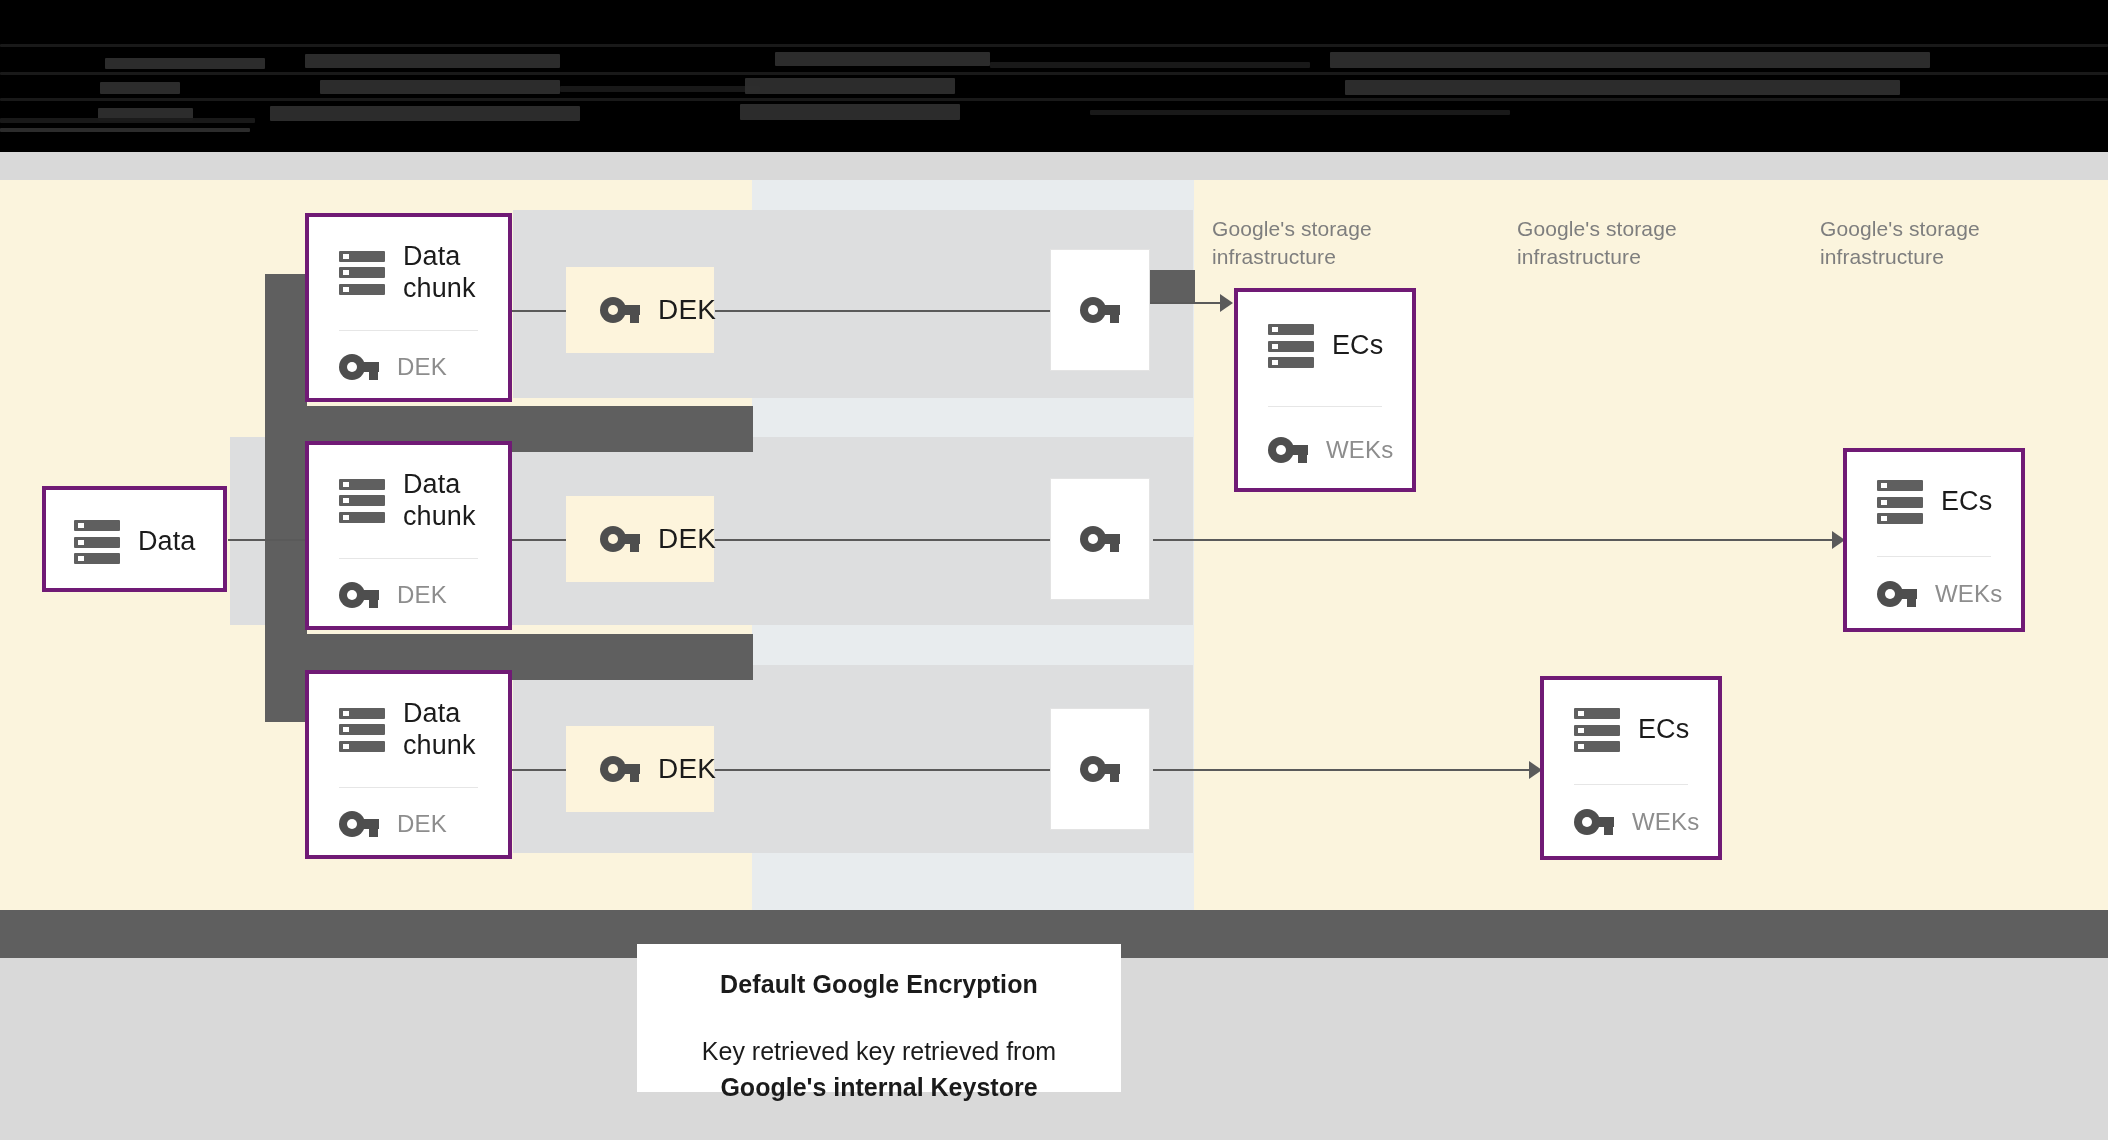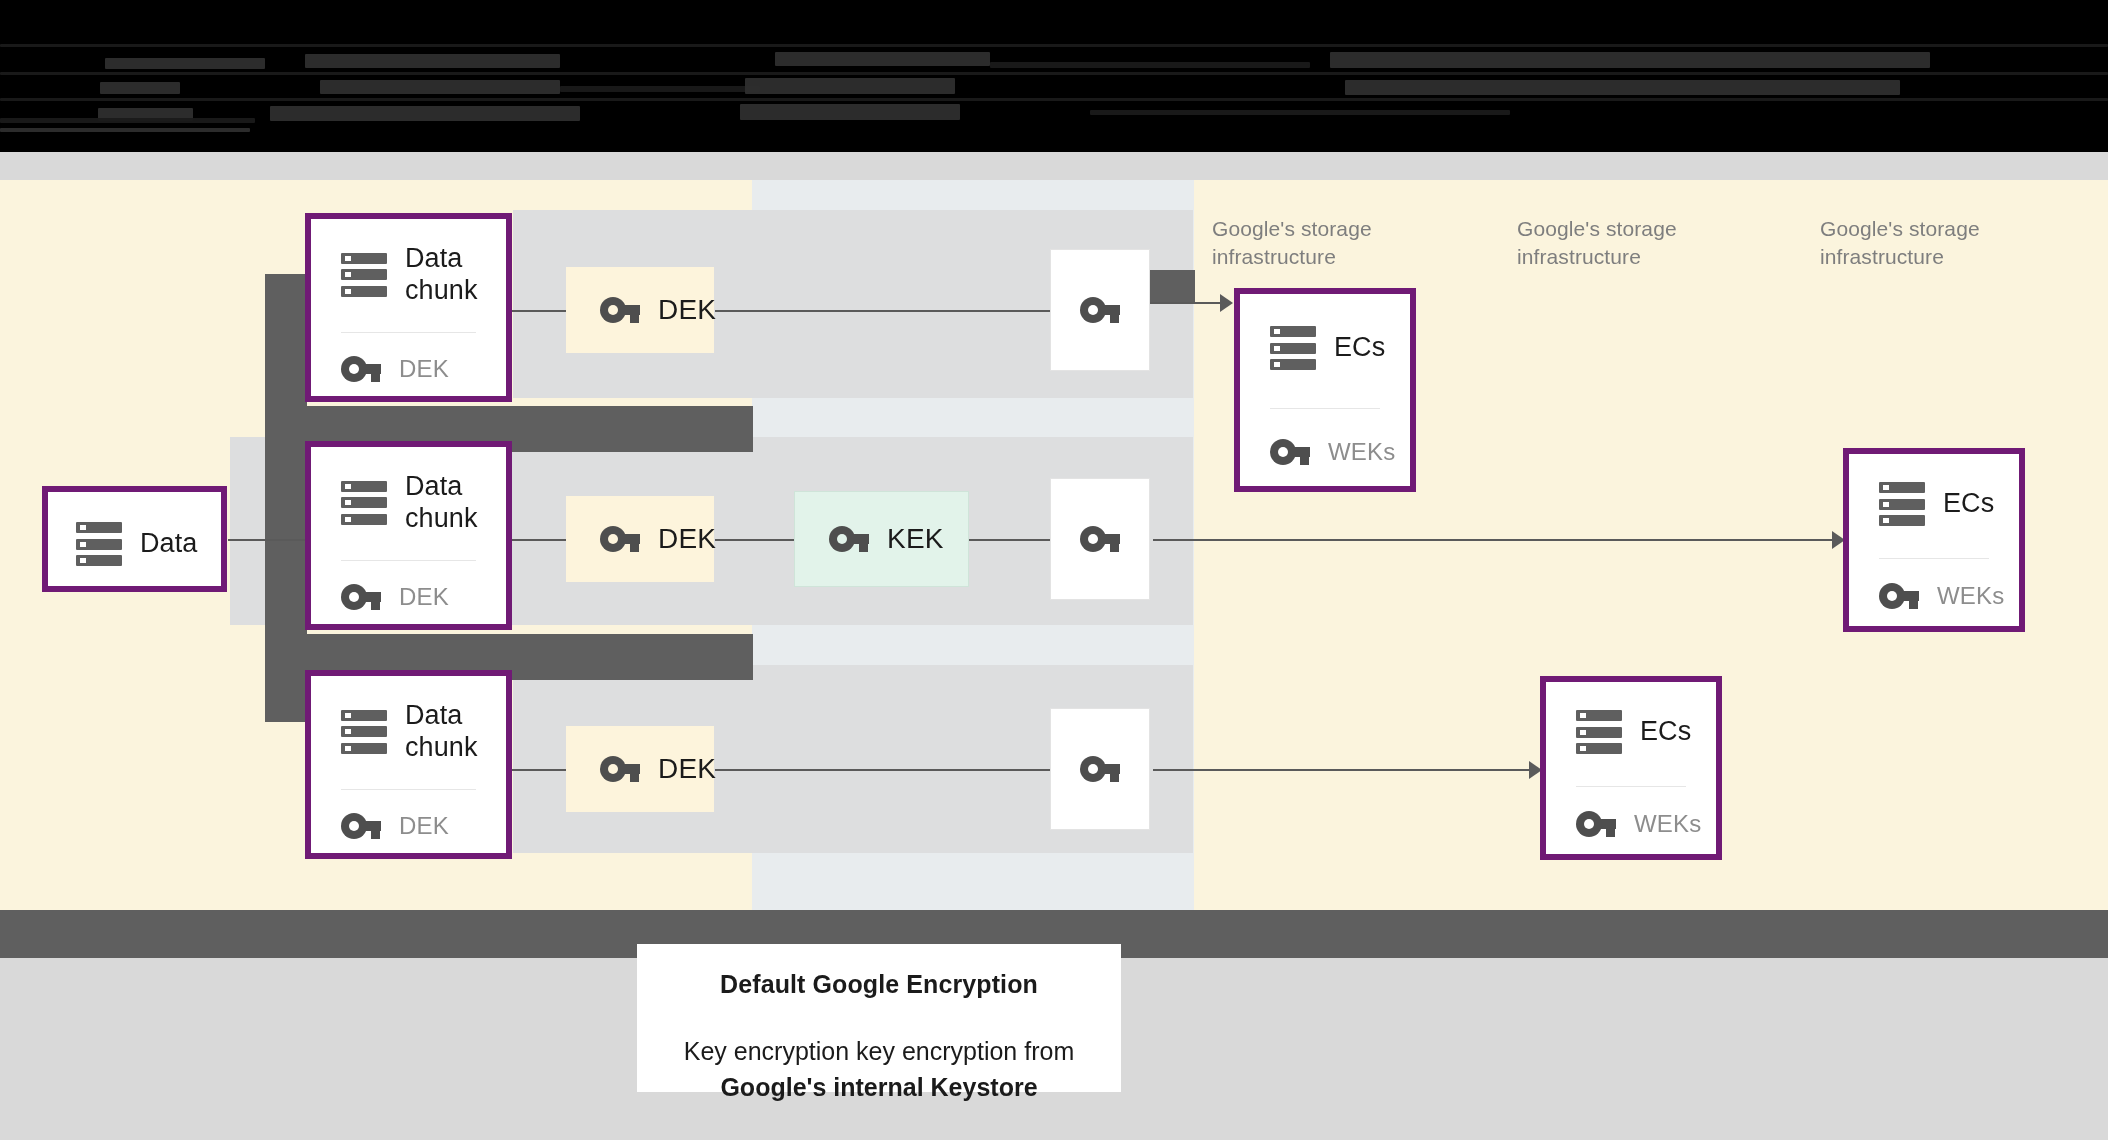--- a/index.html
+++ b/index.html
@@ -13,21 +13,21 @@
   .obscured-line.lo{background:#1a1a1a;}
 
   
   .canvas{position:absolute;left:0;top:152px;width:2108px;height:988px;background:#d9d9d9;}
 
   .band-yellow{position:absolute;background:#fbf4dd;}
   .band-blue{position:absolute;background:#e8ecee;}
   .band-gray{position:absolute;background:#dddedf;}
   .bar-dark{position:absolute;background:#5f5f5f;}
 
-  .card{position:absolute;background:#ffffff;border:6px solid #701a75;box-sizing:border-box;}
+  .card{position:absolute;background:#ffffff;border:4px solid #701a75;box-sizing:border-box;}
   .card .row{display:flex;align-items:center;gap:18px;}
   .card-top{position:absolute;left:30px;right:20px;top:24px;}
   .card-div{position:absolute;left:30px;right:30px;background:#e6e6e6;height:1px;}
   .card-bot{position:absolute;left:30px;right:20px;}
 
   .label-lg{font-size:27px;color:#1b1b1b;line-height:1.18;letter-spacing:.1px;}
   .label-md{font-size:24px;color:#8d8d8d;letter-spacing:.2px;}
   .label-key{font-size:28px;color:#1b1b1b;letter-spacing:.2px;}
 
   .kek-box{position:absolute;background:#e2f3ea;border:1px solid #cfe4d9;box-sizing:border-box;display:flex;align-items:center;gap:18px;padding-left:34px;}
@@ -214,28 +214,20 @@
     </div>
     <div class="dek-box" style="left:566px;top:574px;width:148px;height:86px;">
       <span class="key">
           <span class="head"></span>
           <span class="shaft"></span>
           <span class="tooth"></span>
         </span>
       <span class="label-key">DEK</span>
     </div>
 
-    <div class="kek-box" style="left:794px;top:339px;width:175px;height:96px;">
-      <span class="key ongreen">
-          <span class="head"></span>
-          <span class="shaft"></span>
-          <span class="tooth"></span>
-        </span>
-      <span class="label-key">KEK</span>
-    </div>
 
     <div class="keycard" style="left:1050px;top:97px;width:100px;height:122px;">
       <span class="key onwhite">
           <span class="head"></span>
           <span class="shaft"></span>
           <span class="tooth"></span>
         </span>
     </div>
     <div class="keycard" style="left:1050px;top:326px;width:100px;height:122px;">
       <span class="key onwhite">
@@ -318,18 +310,18 @@
             <span class="shaft"></span>
             <span class="tooth"></span>
           </span>
         <span class="label-md">WEKs</span>
       </div>
     </div>
 
     <div class="caption" style="left:637px;top:792px;width:484px;height:148px;">
       <div class="t1">Default Google Encryption</div>
       <div class="t2">
-        <span>Key encryption key encryption from</span><br><b>Google's internal Keystore</b>
+        <span>Key retrieved key retrieved from</span><br><b>Google's internal Keystore</b>
       </div>
     </div>
 
   </div>
 </div>
 
 </body></html>

